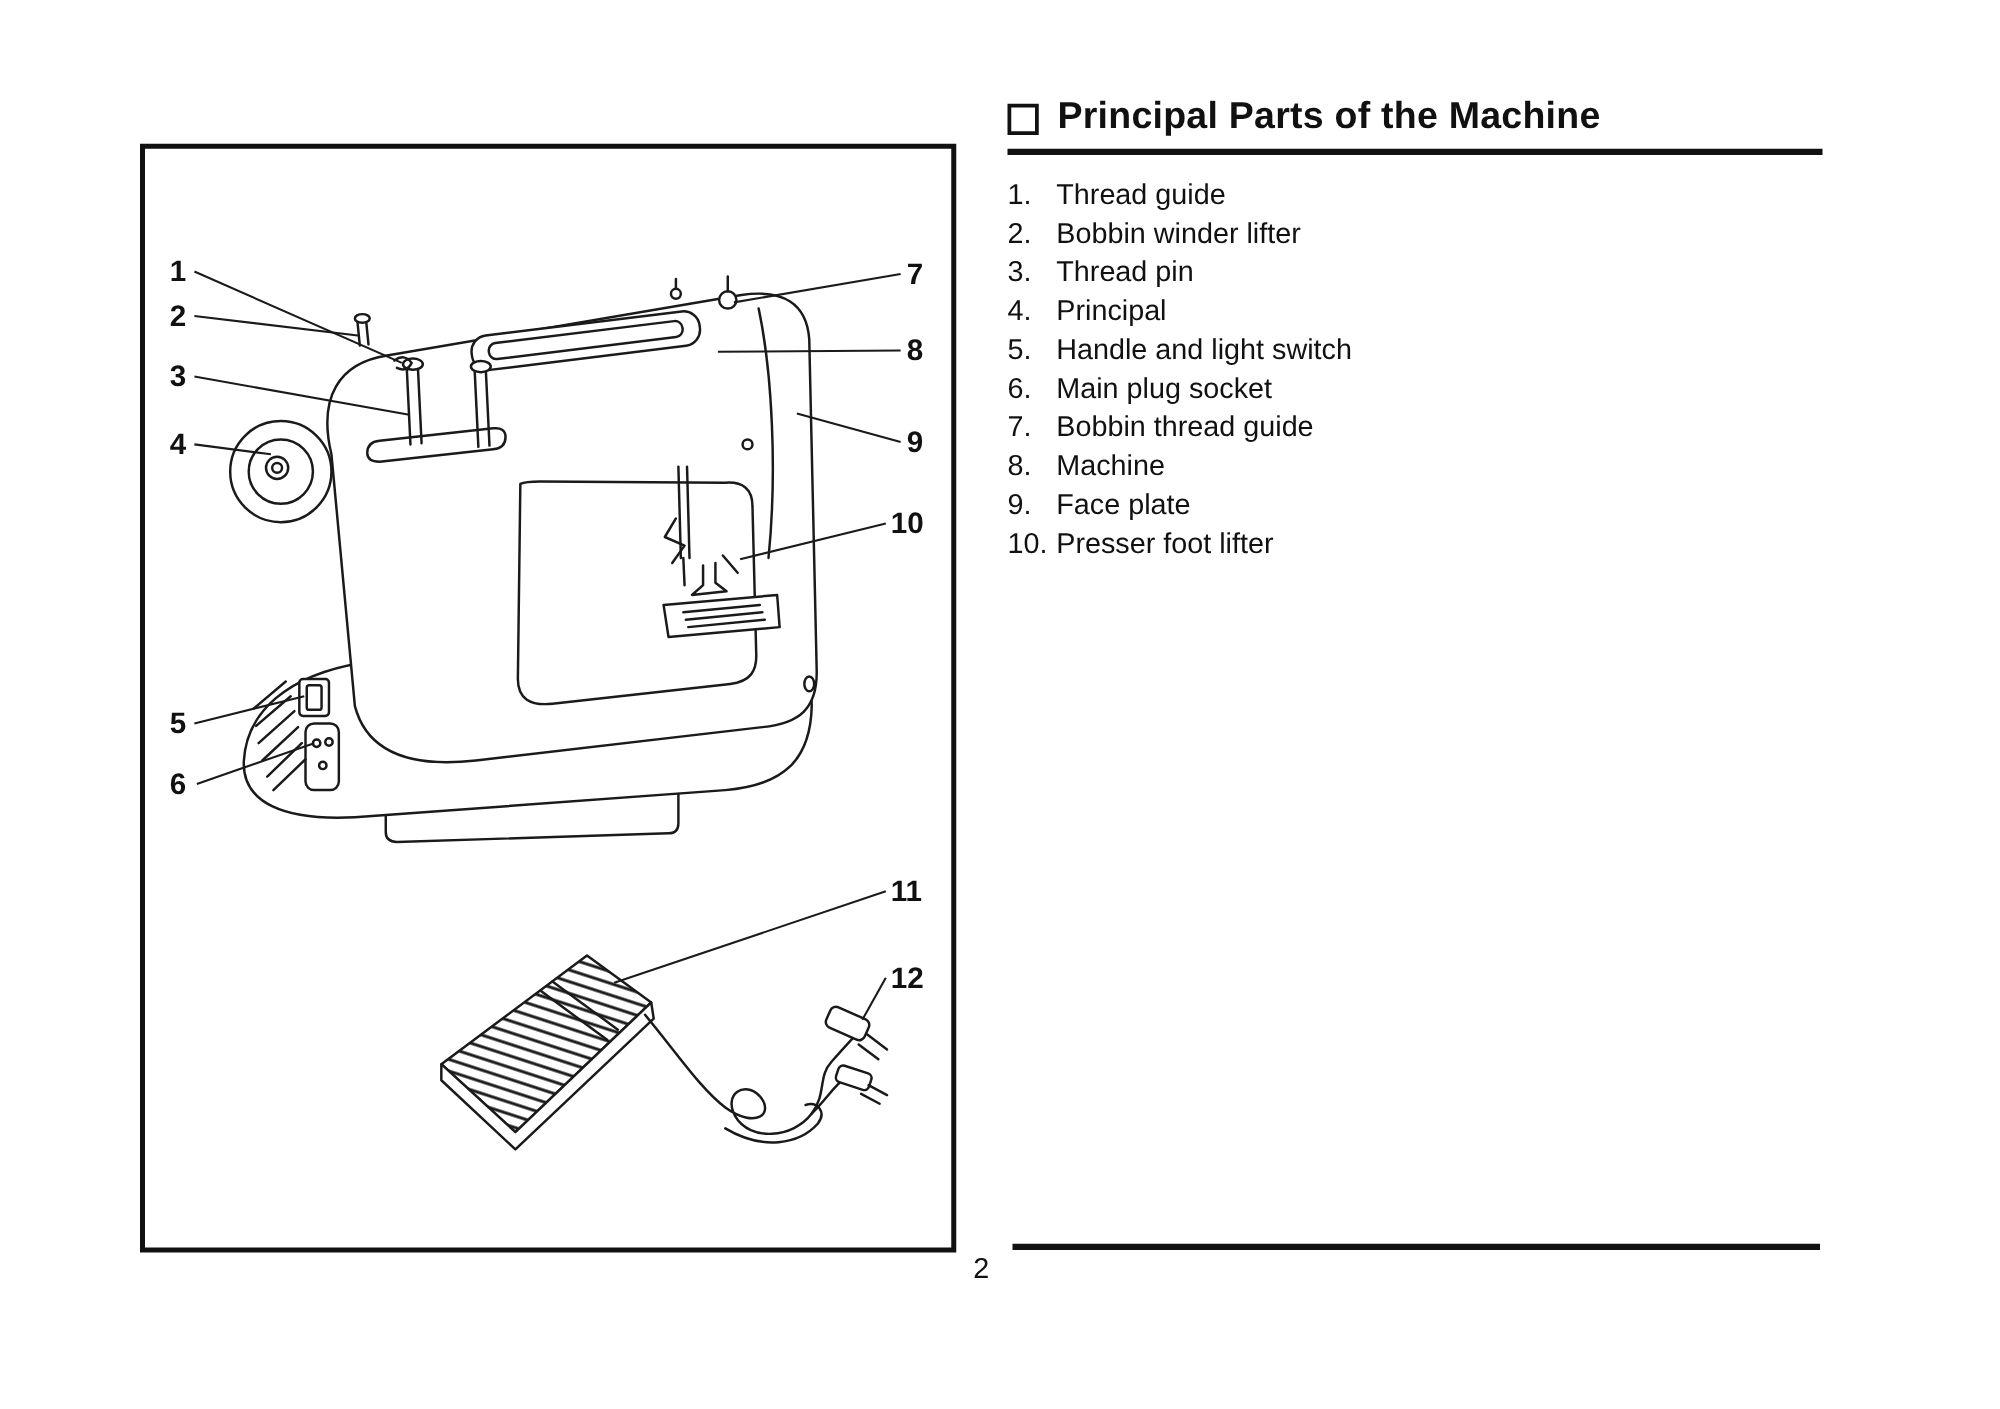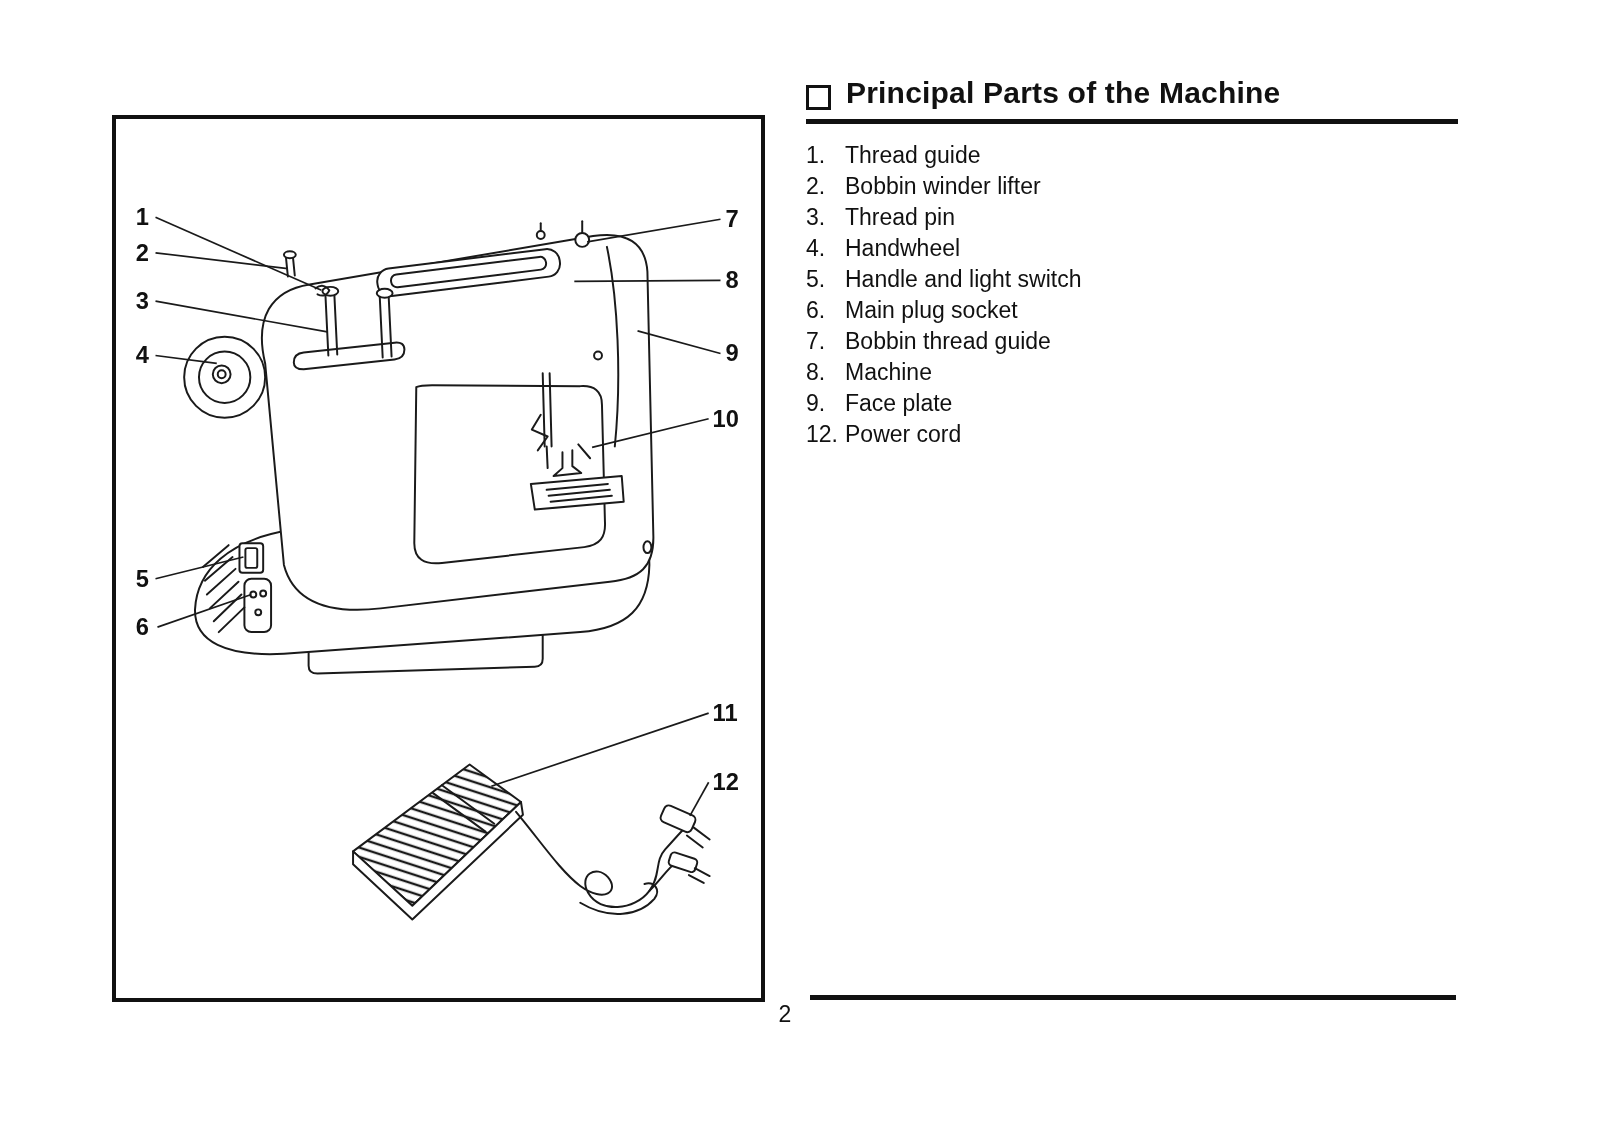--- a/index.html
+++ b/index.html
@@ -10,21 +10,21 @@
     overflow:hidden;
   }
   .diagram-box {
     position:absolute; left:112px; top:115px;
     width:653px; height:887px;
     border:4px solid #111; background:#fff;
   }
   .diagram-box svg { width:100%; height:100%; display:block; }
 
   .right-panel { position:absolute; left:806px; top:76px; width:652px; }
-  .title-row { display:flex; align-items:flex-end; gap:15px; }
+  .title-row { display:flex; align-items:center; gap:15px; }
   .checkbox {
     width:25px; height:25px; border:3px solid #111;
     flex:0 0 auto; margin-top:5px; background:#fff;
   }
   .title { font-size:30px; font-weight:bold; letter-spacing:0.2px; }
   .title-rule { height:5px; background:#111; margin-top:9px; }
 
   .parts-list { list-style:none; margin-top:16px; font-size:23px; }
   .parts-list li { display:flex; line-height:31px; }
   .parts-list .num { width:39px; flex:0 0 auto; }
@@ -211,21 +211,21 @@
     <li>
       <span class="num">2.</span>
       <span class="label">Bobbin winder lifter</span>
     </li>
     <li>
       <span class="num">3.</span>
       <span class="label">Thread pin</span>
     </li>
     <li>
       <span class="num">4.</span>
-      <span class="label">Handwheel</span>
+      <span class="label">Principal</span>
     </li>
     <li>
       <span class="num">5.</span>
       <span class="label">Handle and light switch</span>
     </li>
     <li>
       <span class="num">6.</span>
       <span class="label">Main plug socket</span>
     </li>
     <li>
@@ -234,20 +234,20 @@
     </li>
     <li>
       <span class="num">8.</span>
       <span class="label">Machine</span>
     </li>
     <li>
       <span class="num">9.</span>
       <span class="label">Face plate</span>
     </li>
     <li>
-      <span class="num">12.</span>
-      <span class="label">Power cord</span>
+      <span class="num">10.</span>
+      <span class="label">Presser foot lifter</span>
     </li>
   </ol>
 </div>
 
 <div class="footer-rule"></div>
 <div class="page-number">2</div>
 
 </body></html>

